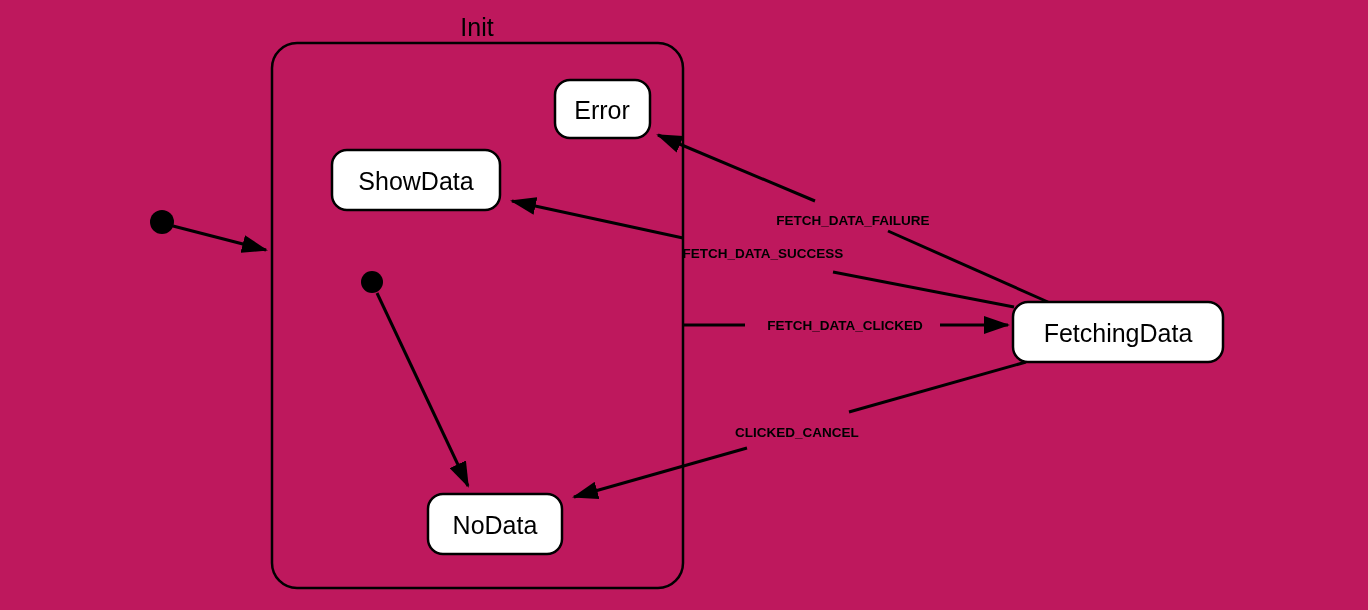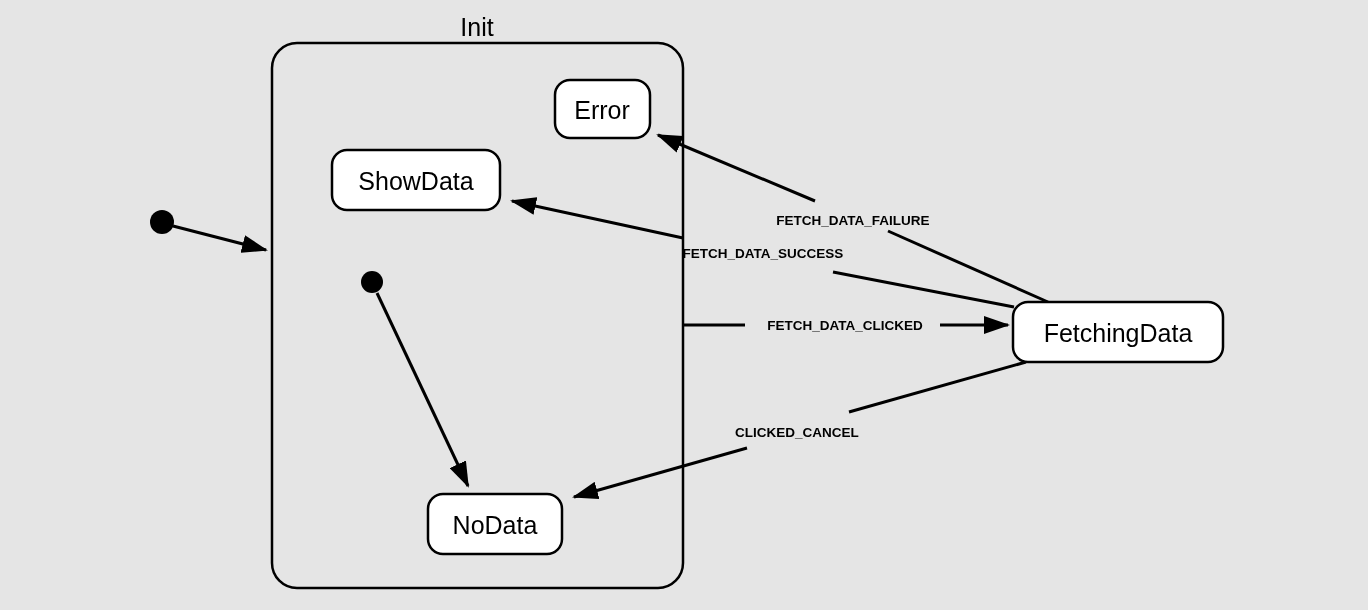--- a/index.html
+++ b/index.html
@@ -5,21 +5,21 @@
   html, body {
     margin: 0;
     padding: 0;
     background: #ffffff;
     font-family: "Liberation Sans", sans-serif;
   }
   .canvas-wrap {
     position: relative;
     width: 1368px;
     height: 610px;
-    background: #e5e5e5;
+    background: #be185d;
     overflow: hidden;
   }
   svg { display: block; }
   .state-box {
     fill: #ffffff;
     stroke: #000000;
     stroke-width: 2.5;
   }
   .container-box {
     fill: none;

